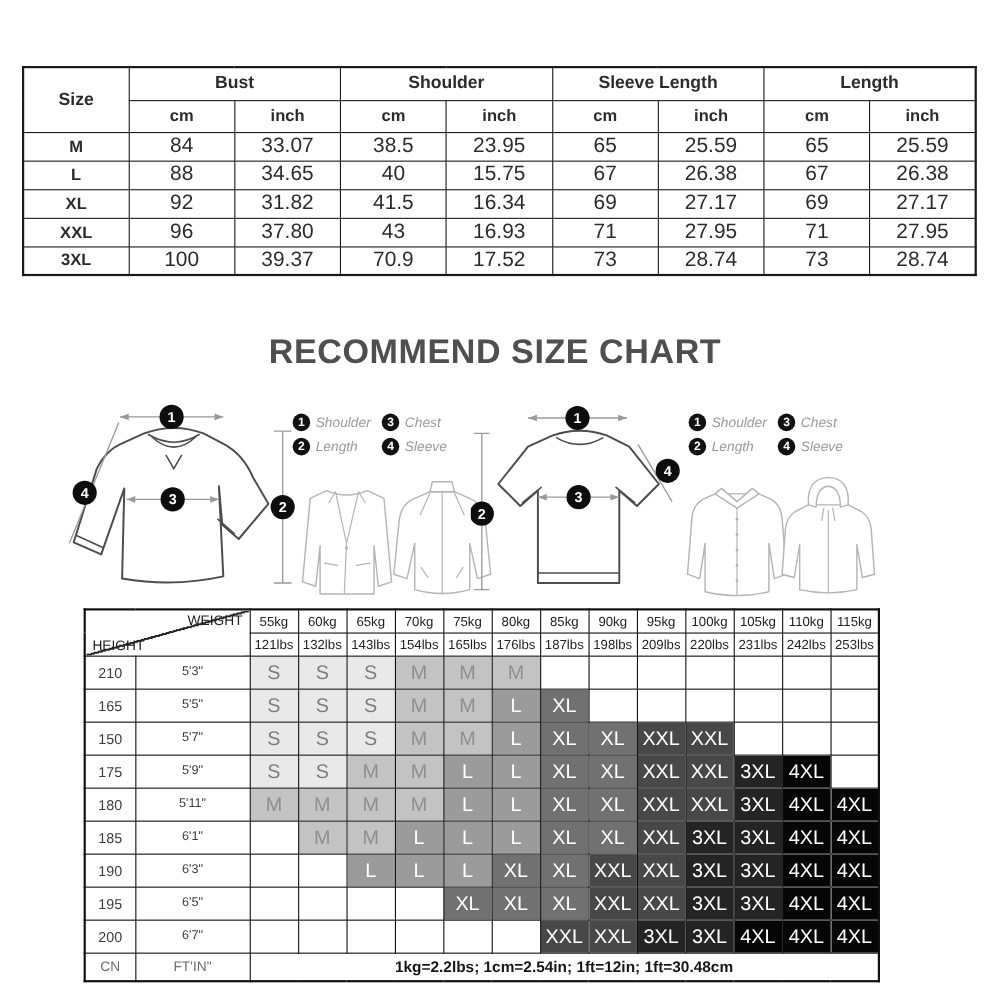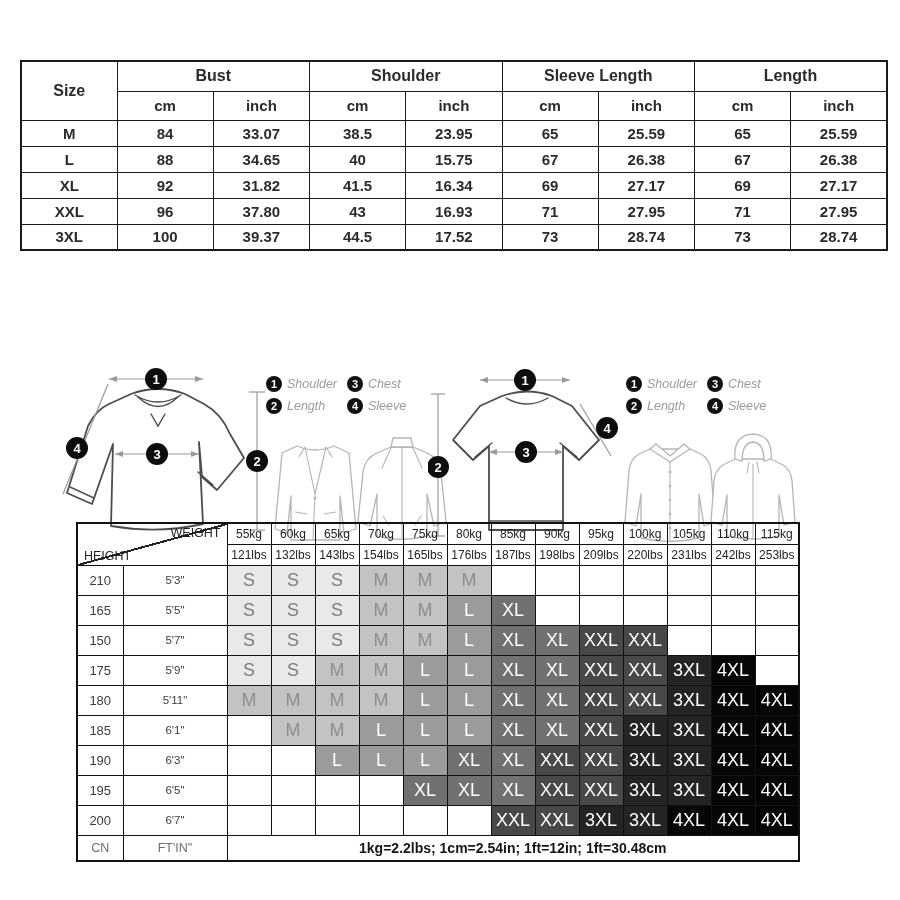--- a/index.html
+++ b/index.html
@@ -9,41 +9,41 @@
   
   .mt-wrap { position:absolute; left:20px; top:60px; width:868px; }
   table.mt { width:868px; border-collapse:collapse; table-layout:fixed; border:2px solid #1a1a1a; }
   table.mt th, table.mt td { border:1px solid #1a1a1a; text-align:center; vertical-align:middle; color:#2b2b2b; }
   table.mt .r-group { height:30px; }
   table.mt .r-unit { height:29px; }
   table.mt tbody tr { height:26px; }
   table.mt th { font-size:16px; font-weight:bold; }
   table.mt th.unit { font-size:15px; }
   table.mt td.size-cell { font-weight:bold; font-size:15px; }
-  table.mt td { font-size:15px;font-weight:bold; }
+  table.mt td { font-size:19px; }
 
   
   .disclaimer { position:absolute; top:271px; left:0; width:900px; text-align:center;
     font-family:"DejaVu Sans Mono", monospace; font-size:16px; color:#161616; }
   .big-title { position:absolute; top:302px; left:0; width:900px; text-align:center;
     font-size:31px; font-weight:bold; color:#4f4f4f; letter-spacing:0.5px; }
 
   
   .illos { position:absolute; top:360px; left:0; width:900px; height:195px; }
   .illos svg { position:absolute; }
   .legend { position:absolute; width:158px; display:grid; grid-template-columns:1fr 1fr; row-gap:6px; column-gap:4px; }
   .legend-left { left:266px; top:16px; }
   .legend-right { left:626px; top:16px; }
   .lg-item { display:flex; align-items:center; gap:5px; }
   .lg-badge { width:16px; height:16px; border-radius:50%; background:#111; color:#fff; font-size:11px;
     font-weight:bold; display:flex; align-items:center; justify-content:center; flex:0 0 16px; }
   .lg-label { font-style:italic; color:#9a9a9a; font-size:12.5px; }
 
   
-  .matrix-wrap { position:absolute; left:64px; top:522px;padding-left:12px; }
+  .matrix-wrap { position:absolute; left:64px; top:553px;padding-left:12px; }
   table.mx { border-collapse:collapse; table-layout:fixed; border:2px solid #111; }
   table.mx td { border:1px solid #111; text-align:center; vertical-align:middle; overflow:hidden; }
   table.mx tr.mx-h { height:21px; }
   table.mx td.kg, table.mx td.lbs { font-size:12px; color:#222; }
   table.mx tr.mx-r { height:30px; }
   table.mx td.hcm { font-size:13px; color:#3c3c3c; }
   table.mx td.hft { font-size:11.5px; color:#3c3c3c; }
   table.mx td.mx-c { font-size:18px; }
   table.mx tr.mx-f { height:26px; }
   table.mx td.fcn, table.mx td.fft { font-size:12.5px; color:#6e6e6e; }
@@ -143,31 +143,32 @@
             <td>16.93</td>
             <td>71</td>
             <td>27.95</td>
             <td>71</td>
             <td>27.95</td>
           </tr>
           <tr>
             <td class="size-cell">3XL</td>
             <td>100</td>
             <td>39.37</td>
-            <td>44.5</td>
+            <td>70.9</td>
             <td>17.52</td>
             <td>73</td>
             <td>28.74</td>
             <td>73</td>
             <td>28.74</td>
           </tr>
         </tbody>
     </table>
   </div>
 
+  <div class="big-title">RECOMMEND SIZE CHART</div>
 
   <div class="illos">
 
     <svg style="left:52px; top:4px;" width="220" height="185" viewBox="0 0 220 185">
       <path class="garment" d="M79,30 Q106,20 133,30 L152,40 C163,46 172,56 178,70 L192,94 L165,126 L150,113 L147,78
            L151,160 Q106,170 59,162 L61,80 L40,140 L15,129 L36,62 C42,50 48,44 57,40 Z"></path>
       <path class="detail" d="M83,31 Q106,45 129,31"></path>
       <path class="detail" d="M86,33 Q106,52 126,33"></path>
       <path class="detail" d="M99,50 L106,62 L113,50"></path>
       <path class="detail" d="M42,134 L18,123"></path>

